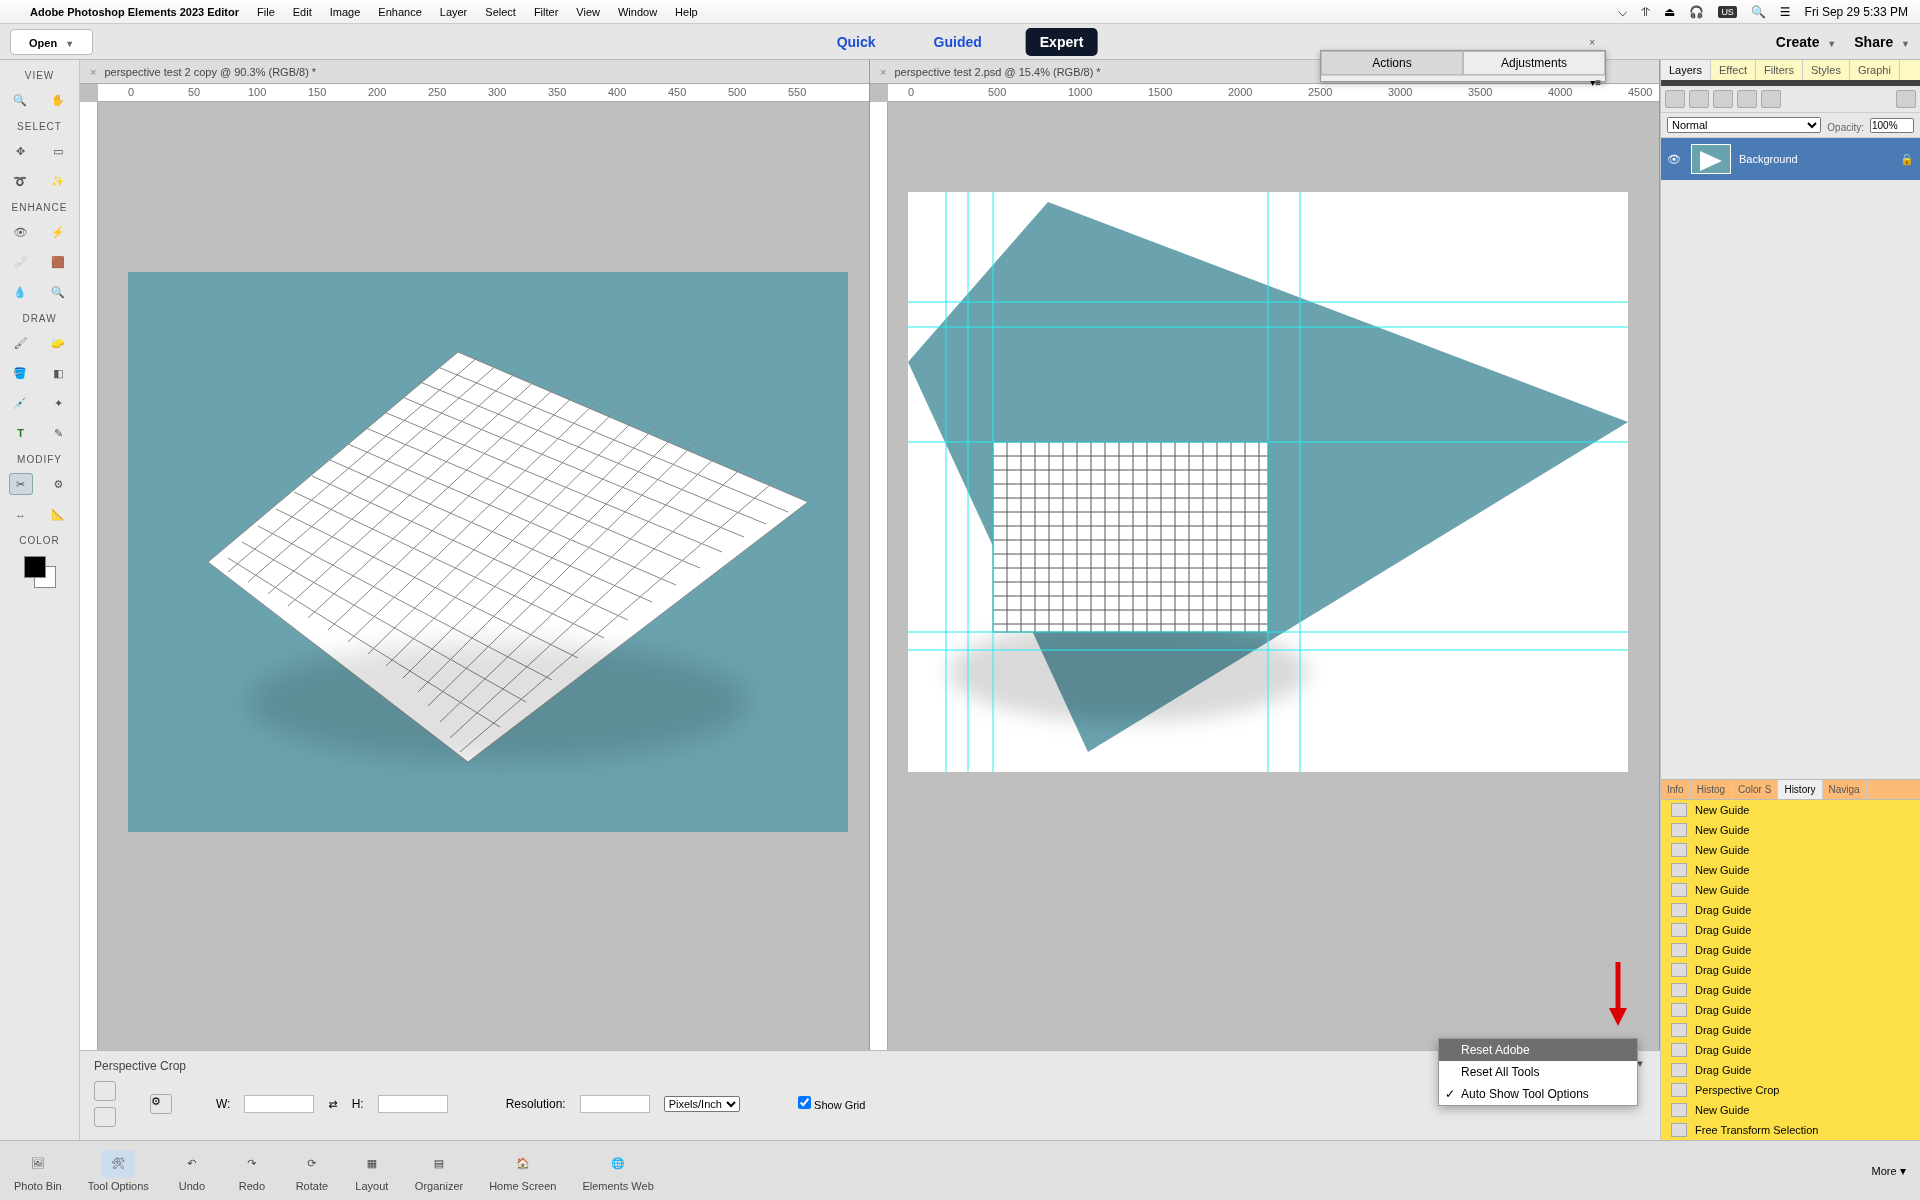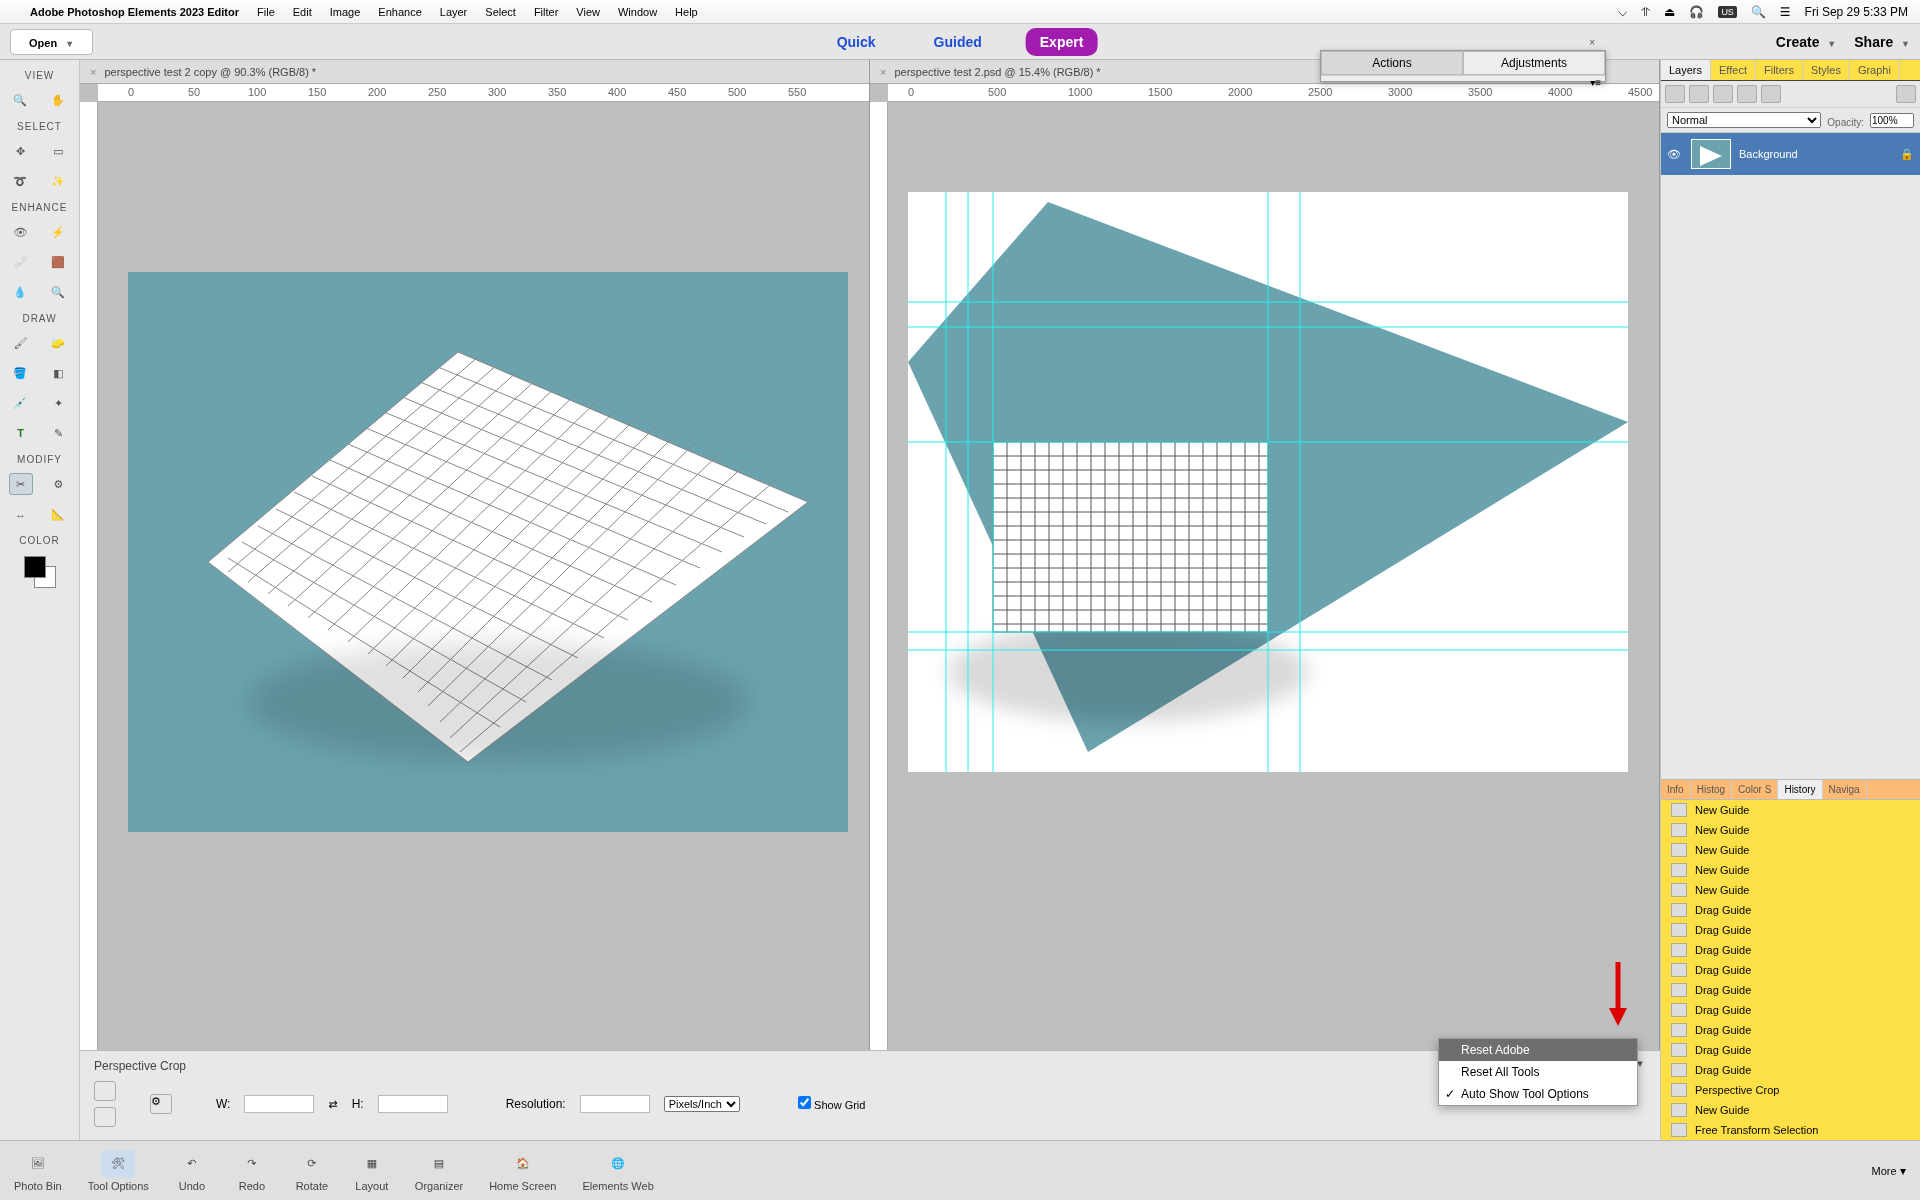--- a/index.html
+++ b/index.html
@@ -7,21 +7,21 @@
 .menubar{height:24px;background:linear-gradient(#fdfdfd,#f0f0f0);border-bottom:1px solid #ccc;display:flex;align-items:center;padding:0 12px;gap:18px}
 .menubar .apple{font-size:14px}
 .menubar .app{font-weight:700}
 .menubar .right{margin-left:auto;display:flex;align-items:center;gap:14px}
 .menubar .right span{font-size:12px}
 .subbar{height:36px;background:#e6e6e6;border-bottom:1px solid #bbb;display:flex;align-items:center;padding:0 10px}
 .subbar .open{background:#fff;border:1px solid #bbb;border-radius:4px;padding:4px 18px;font-size:14px;font-weight:600}
 .subbar .open .chev{font-size:9px;margin-left:8px;color:#666}
 .modes{position:absolute;left:50%;transform:translateX(-50%);display:flex;gap:30px;align-items:center}
 .modes span{font-size:14px;font-weight:600;color:#1d4ed8;padding:6px 14px}
-.modes .active{background:#a21caf;color:#fff;border-radius:10px}
+.modes .active{background:#0f172a;color:#fff;border-radius:5px}
 .subbar .rightbtns{margin-left:auto;display:flex;gap:18px;align-items:center}
 .subbar .rightbtns span{font-size:14px;font-weight:600}
 .subbar .rightbtns .chev{font-size:9px;color:#666;margin-left:4px}
 .floatpanel{position:absolute;top:50px;left:1320px;background:#ededed;border:1px solid #999;box-shadow:0 2px 6px rgba(0,0,0,.3);width:286px;z-index:5}
 .floatpanel .closebox{position:absolute;top:-14px;right:10px;font-size:10px;color:#555}
 .floatpanel .tabs{display:flex}
 .floatpanel .tabs div{flex:1;text-align:center;padding:4px;border:1px solid #bbb;font-size:12px}
 .floatpanel .tabs .sel{background:#d8d8d8}
 .floatpanel .body{height:6px;border-top:1px solid #ccc;position:relative}
 .floatpanel .opt{position:absolute;right:4px;top:1px;font-size:10px}
@@ -40,21 +40,21 @@
 .doctab .x{color:#888}
 .ruler-h{height:18px;background:#fff;border-bottom:1px solid #aaa;position:relative;overflow:hidden;font-size:8px;color:#666;margin-left:18px}
 .ruler-h span{position:absolute;top:2px}
 .ruler-v{width:18px;background:#fff;border-right:1px solid #aaa;position:absolute;top:42px;bottom:20px;left:0;font-size:8px;color:#666;writing-mode:vertical-lr}
 .canvaswrap{flex:1;position:relative;overflow:hidden;margin-left:18px}
 .canvas1{position:absolute;top:170px;left:30px;width:720px;height:560px;background:#6aa2ae}
 .canvas2{position:absolute;top:90px;left:20px;width:720px;height:580px;background:#fff}
 .guides line{stroke:#2ee;stroke-width:1}
 .statusbar{height:20px;background:#e8e8e8;border-top:1px solid #bbb;display:flex;align-items:center;padding:0 8px;font-size:11px;gap:10px}
 .rpanel{width:260px;background:#e8e8e8;border-left:1px solid #c5c5c5;display:flex;flex-direction:column}
-.ptabs{display:flex;border-bottom:1px solid #404040;background:#fde047}
+.ptabs{display:flex;border-bottom:6px solid #404040;background:#fef9c3}
 .ptabs div{padding:4px 8px;font-size:11px;border-right:1px solid #ccc;color:#555}
 .ptabs .sel{background:#eee;color:#000}
 .iconrow{display:flex;gap:4px;padding:4px;border-bottom:1px solid #ccc}
 .iconrow div{width:20px;height:18px;background:#d0d0d0;border:1px solid #aaa;border-radius:2px}
 .layerctrl{display:flex;align-items:flex-end;padding:4px 6px;gap:6px;border-bottom:1px solid #ccc}
 .layerctrl select{flex:1;font-size:11px}
 .layerctrl .op{font-size:10px;color:#666}
 .layerctrl input{width:44px;font-size:10px}
 .layer{display:flex;align-items:center;padding:6px;background:#4b7bb5;color:#fff;gap:8px}
 .layer .eye{width:16px}

